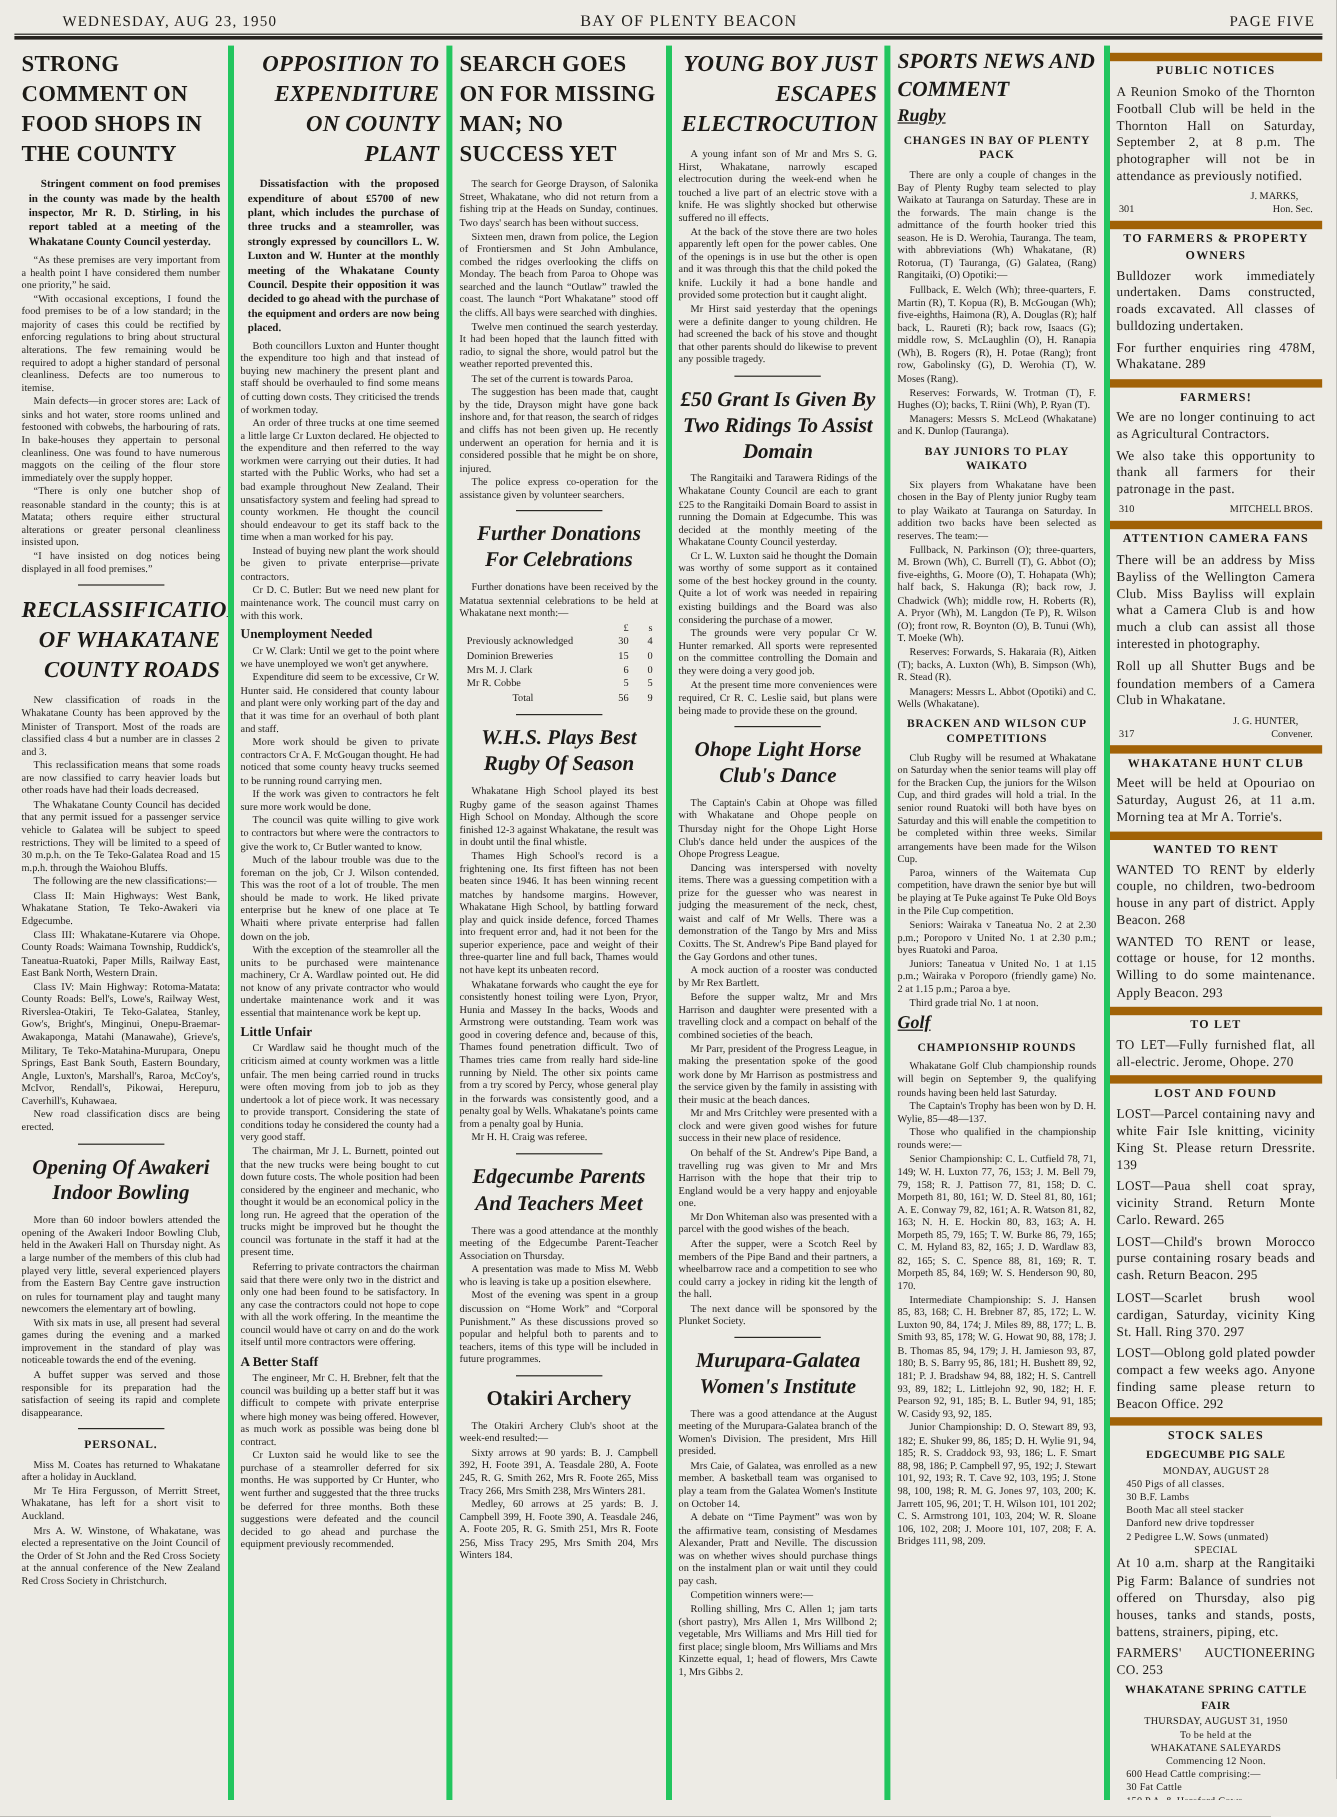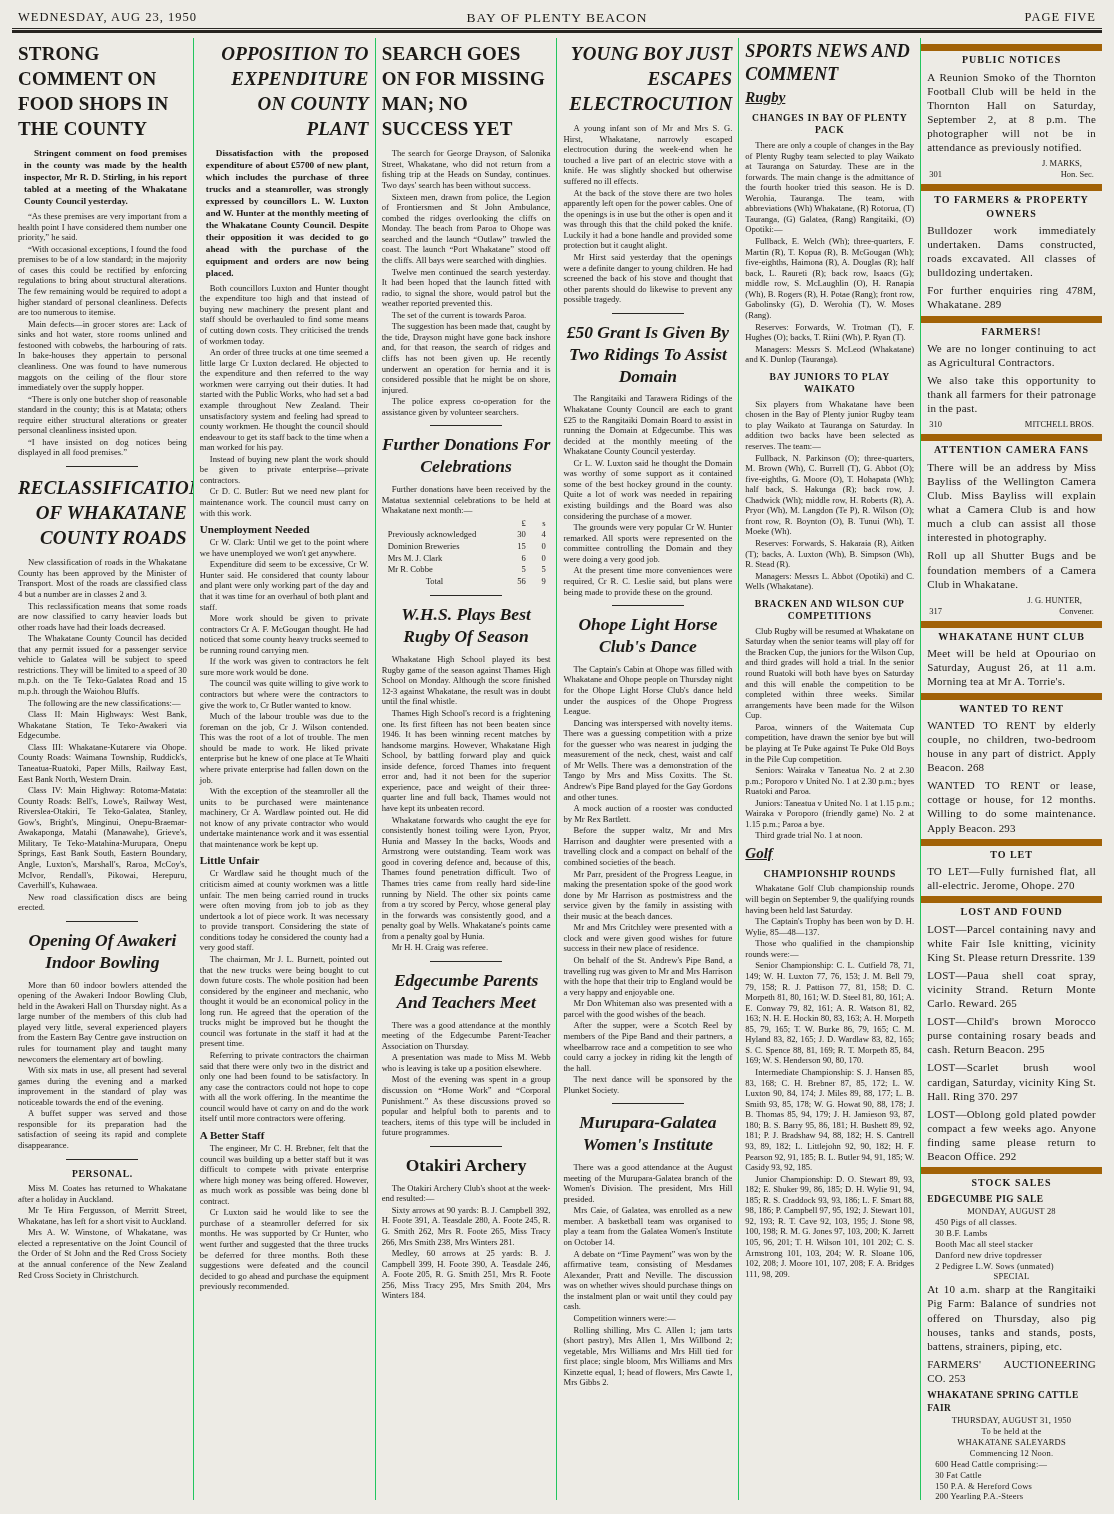--- a/index.html
+++ b/index.html
@@ -1,46 +1,46 @@
 <!DOCTYPE html>
 <html><head>
 <meta charset="utf-8">
 <style>
   html,body{margin:0;padding:0;background:#6e6c68;}
   .page{width:1114px;height:1514px;margin:0 auto;background:#edebe5;color:#1c1a17;
         font-family:"Liberation Serif", serif;box-sizing:border-box;padding:6px 12px 0;position:relative;overflow:hidden;}
-  .masthead{display:flex;justify-content:space-between;align-items:flex-start;font-size:12.5px;
-            letter-spacing:1px;padding:4px 6px 2px;}
+  .masthead{display:flex;justify-content:space-between;align-items:center;font-size:12.5px;
+            letter-spacing:1px;padding:4px 6px 2px;margin-left:34px;}
   .masthead .mdate{width:300px;}
   .masthead .mtitle{flex:1;text-align:center;font-size:13.5px;}
   .masthead .mpage{width:300px;text-align:right;}
   .thinrule{height:1px;background:#2a2824;}
   .thickrule{height:3px;background:#26231f;margin-top:1px;}
   .cols{display:flex;margin-top:5px;height:1462px;}
-  .col{flex:1 1 0;padding:2px 6px 0;border-right:1px solid #22c55e;overflow:hidden;}
+  .col{flex:1 1 0;padding:2px 6px 0;border-right:5px solid #22c55e;overflow:hidden;}
   .col:last-child{border-right:none;}
 
   .h1{font-weight:bold;font-size:19px;line-height:1.32;margin:1px 0 7px;letter-spacing:.2px;}
   .h1.it{font-style:italic;text-align:right;}
   .h2{font-weight:bold;font-size:17.5px;line-height:1.25;text-align:center;margin:3px 0 6px;}
   .h2.it{font-style:italic;}
   .secthead{font-weight:bold;font-style:italic;font-size:18px;line-height:1.25;margin:0 0 3px;}
   .kicker{font-weight:bold;font-style:italic;font-size:15px;margin:4px 0 4px;text-decoration:underline;}
   .sub{text-align:center;font-weight:bold;font-size:9.6px;letter-spacing:.7px;margin:6px 4px 3px;line-height:1.3;}
   .subL{font-weight:bold;font-size:11px;margin:5px 0 2px;}
   .p{font-size:8.6px;line-height:1.23;text-align:justify;text-indent:10px;margin:0 0 1px;}
   .p.lead{font-weight:bold;font-size:9.2px;line-height:1.3;padding:0 0 0 6px;margin-bottom:3px;}
   .divider{width:72px;border-top:1px solid #2a2824;margin:8px auto;}
   .dtable{width:96%;font-size:8.6px;border-collapse:collapse;margin:2px 0 2px 4px;}
   .dtable td{padding:0 2px;line-height:1.35;}
   .dtable td.num{text-align:right;width:16px;}
   .dtable tr:last-child td:first-child{padding-left:40px;}
   .adhead{text-align:center;font-weight:bold;font-size:10px;letter-spacing:1px;line-height:1.35;
           border-top:7px solid #a16207;margin:4px -6px 3px;padding:2px 6px 0;}
-  .adsub{text-align:left;font-weight:bold;font-size:9.4px;letter-spacing:.5px;line-height:1.35;margin:1px 0;}
+  .adsub{text-align:center;font-weight:bold;font-size:9.4px;letter-spacing:.5px;line-height:1.35;margin:1px 0;}
   .ctr{text-align:center;font-size:8.5px;line-height:1.28;letter-spacing:.2px;}
   .li{font-size:8.5px;line-height:1.28;padding-left:16px;text-indent:-8px;letter-spacing:.2px;}
   .adp{font-size:11px;line-height:1.28;text-align:justify;margin:0 0 4px;letter-spacing:.2px;}
   .lr{display:flex;justify-content:space-between;font-size:8.5px;line-height:1.3;padding:0 2px;}
   .r{text-align:right;font-size:8.5px;line-height:1.3;padding-right:14px;}
 </style>
 </head>
 <body>
 
 <div class="page">

